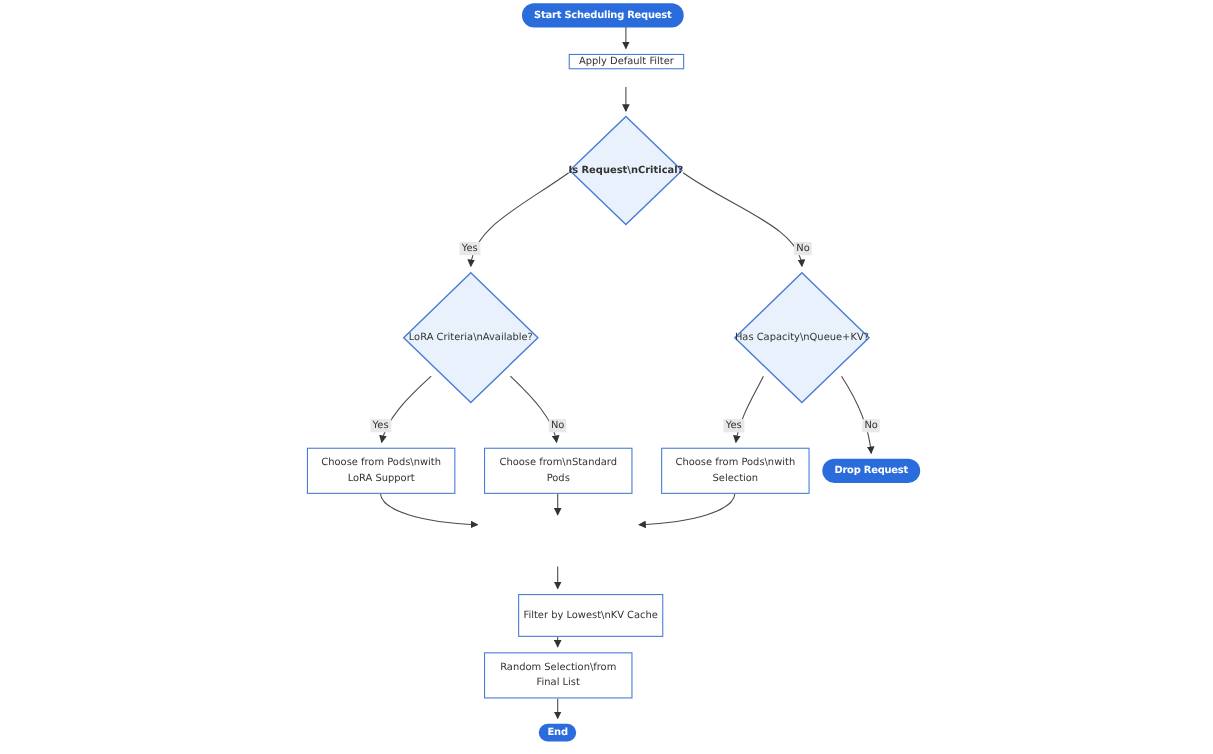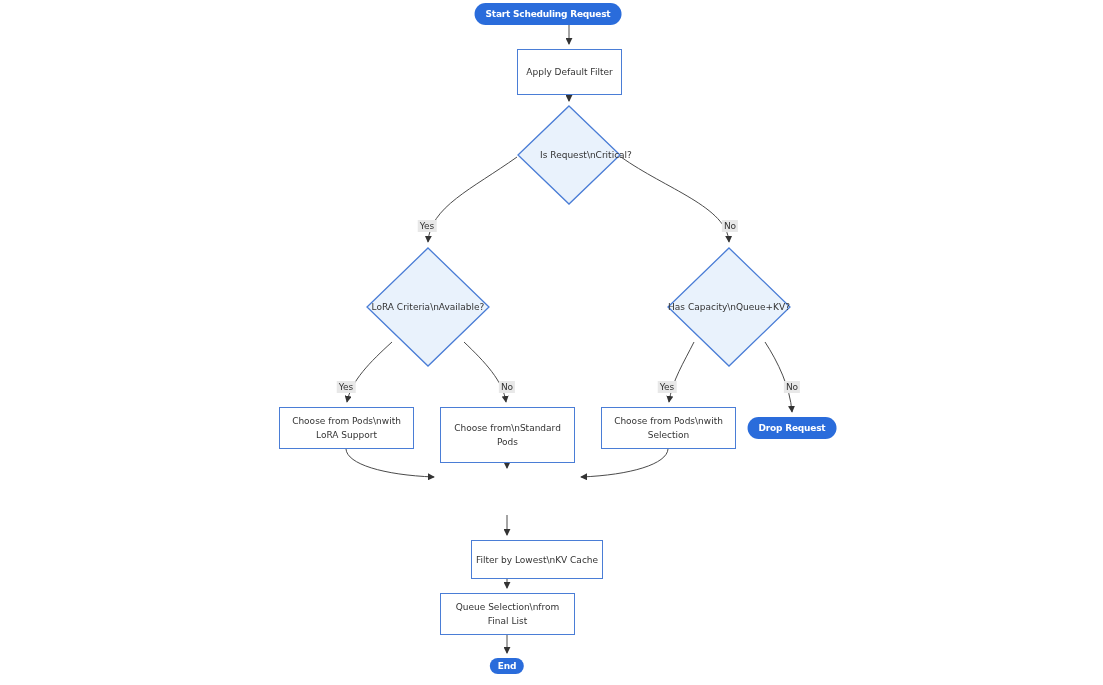--- a/index.html
+++ b/index.html
@@ -61,56 +61,56 @@
     <path class="edge" marker-end="url(#arrow)" d="M668,449 C667,464 631,475 581,477"></path>
     <path class="edge" marker-end="url(#arrow)" d="M507,515 L507,535"></path>
     <path class="edge" marker-end="url(#arrow)" d="M507,568 L507,588"></path>
     <path class="edge" marker-end="url(#arrow)" d="M507,635 L507,653"></path>
   </svg>
 
   <div class="node pill" style="left:548px; top:3px;">
     <span>Start Scheduling Request</span>
   </div>
 
-  <div class="node rect" style="left:517px; top:49px; width:105px; height:46px;">
+  <div class="node rect" style="left:517px; top:49px; width:105px; height:14px;">
     <span>Apply Default Filter</span>
   </div>
 
-  <div class="diamond-label" style="left:586px; top:155px;">Is Request\nCritical?</div>
+  <div class="diamond-label" style="left:569px; top:155px;font-weight:bold;">Is Request\nCritical?</div>
 
   <div class="diamond-label" style="left:428px; top:307px;">LoRA Criteria\nAvailable?</div>
 
   <div class="diamond-label" style="left:729px; top:307px;">Has Capacity\nQueue+KV?</div>
 
   <div class="node rect" style="left:279px; top:407px; width:135px; height:42px;">
     <span>Choose from Pods\nwith</span>
     <span>LoRA Support</span>
   </div>
 
-  <div class="node rect" style="left:440px; top:407px; width:135px; height:56px;">
+  <div class="node rect" style="left:440px; top:407px; width:135px; height:42px;">
     <span>Choose from\nStandard</span>
     <span>Pods</span>
   </div>
 
   <div class="node rect" style="left:601px; top:407px; width:135px; height:42px;">
     <span>Choose from Pods\nwith</span>
     <span>Selection</span>
   </div>
 
   <div class="node pill" style="left:792px; top:417px;">
     <span>Drop Request</span>
   </div>
 
 
   <div class="node rect" style="left:441px; top:540px; width:132px; height:39px;margin-left:30px;">
     <span style="white-space:nowrap;">Filter by Lowest\nKV Cache</span>
   </div>
 
   <div class="node rect" style="left:440px; top:593px; width:135px; height:42px;">
-    <span>Queue Selection\nfrom</span>
+    <span>Random Selection\from</span>
     <span>Final List</span>
   </div>
 
   <div class="node pill" style="left:507px; top:658px; border-radius:13px; padding:1px 8px;">
     <span>End</span>
   </div>
 
   <div class="edge-label" style="left:427px; top:226px;">Yes</div>
   <div class="edge-label" style="left:730px; top:226px;">No</div>
   <div class="edge-label" style="left:346px; top:387px;">Yes</div>

